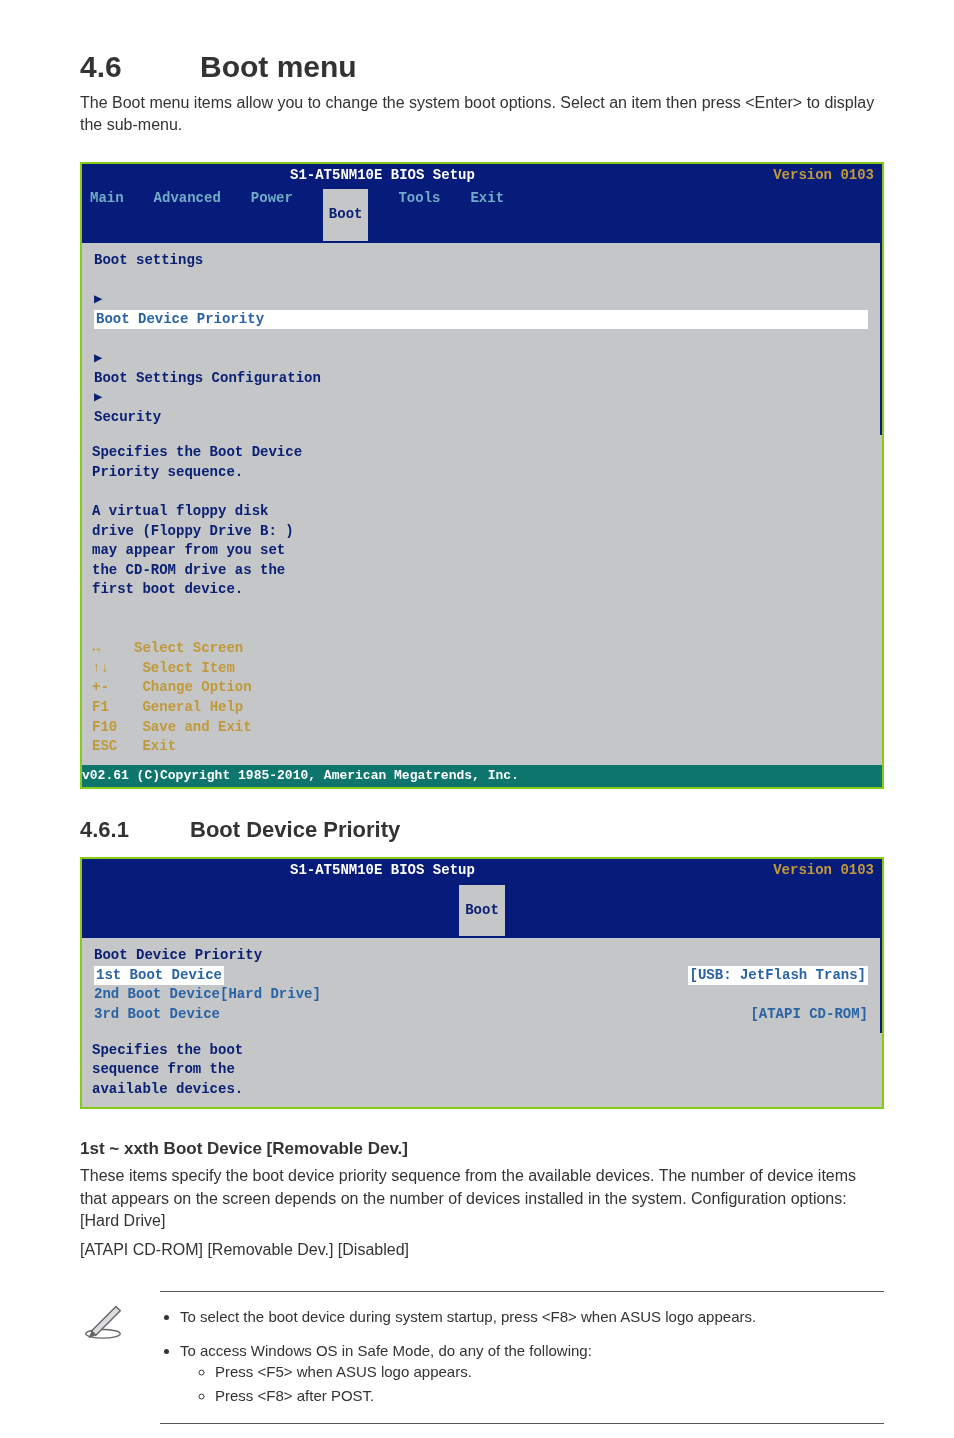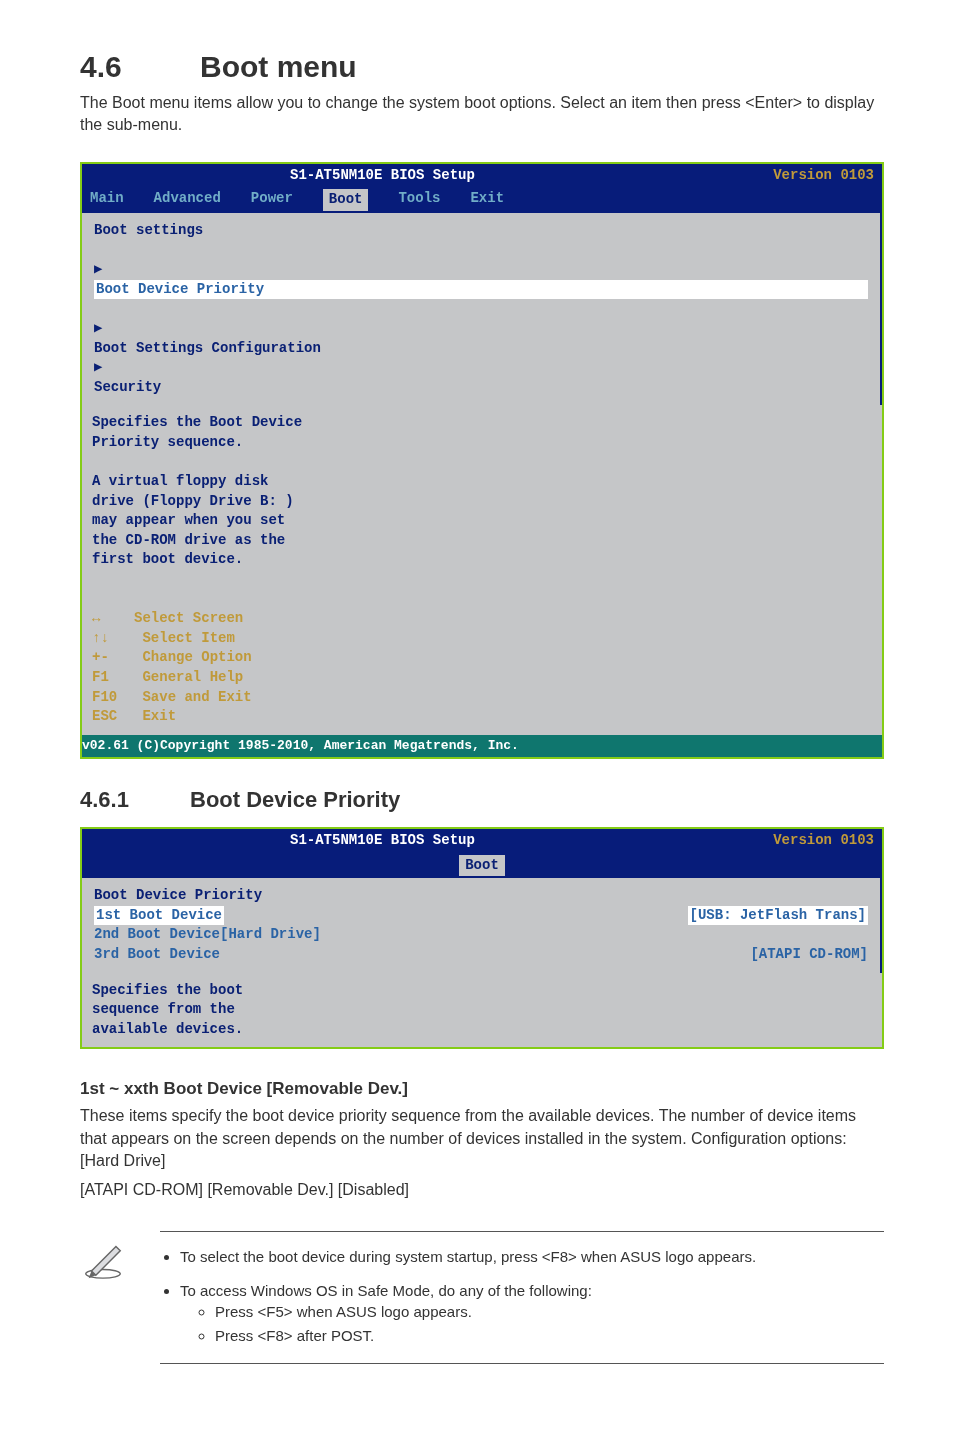--- a/index.html
+++ b/index.html
@@ -52,21 +52,21 @@
     background: #071c7a;
     padding: 2px 8px;
     color: #71adc7;
     display: flex;
     gap: 30px;
     text-align: right;
   }
   .bios-menubar .sel {
     background: #c5c6c8;
     color: #0a2074;
-    padding: 1px 6px;
+    padding: 16px 6px;
   }
   .bios-body {
     display: flex;
     background: #c5c6c8;
     min-height: 260px;
     flex-direction: column;
   }
   .bios-left {
     flex: 1;
     padding: 8px 12px;
@@ -203,21 +203,21 @@
         <div>
           <span class="tri">▶</span>&nbsp;&nbsp;<span class="item">Boot Settings Configuration</span>
         </div>
         <div>
           <span class="tri">▶</span>&nbsp;&nbsp;<span class="item">Security</span>
         </div>
       </div>
       <div class="bios-right">
         <div>Specifies the Boot Device Priority sequence.</div>
         <br>
-        <div>A virtual floppy disk drive (Floppy Drive B: ) may appear when you set the CD-ROM drive as the first boot device.</div>
+        <div>A virtual floppy disk drive (Floppy Drive B: ) may appear from you set the CD-ROM drive as the first boot device.</div>
         <br><br>
         <div class="nav"><span>↔</span>&nbsp;&nbsp;&nbsp;&nbsp;<span>Select Screen</span></div>
         <div class="nav"><span>↑↓</span>&nbsp;&nbsp;&nbsp;&nbsp;<span>Select Item</span></div>
         <div class="nav"><span>+-</span>&nbsp;&nbsp;&nbsp;&nbsp;<span>Change Option</span></div>
         <div class="nav"><span>F1</span>&nbsp;&nbsp;&nbsp;&nbsp;<span>General Help</span></div>
         <div class="nav"><span>F10</span>&nbsp;&nbsp;&nbsp;<span>Save and Exit</span></div>
         <div class="nav"><span>ESC</span>&nbsp;&nbsp;&nbsp;<span>Exit</span></div>
       </div>
     </div>
     <div class="bios-footer">v02.61 (C)Copyright 1985-2010, American Megatrends, Inc.</div>

